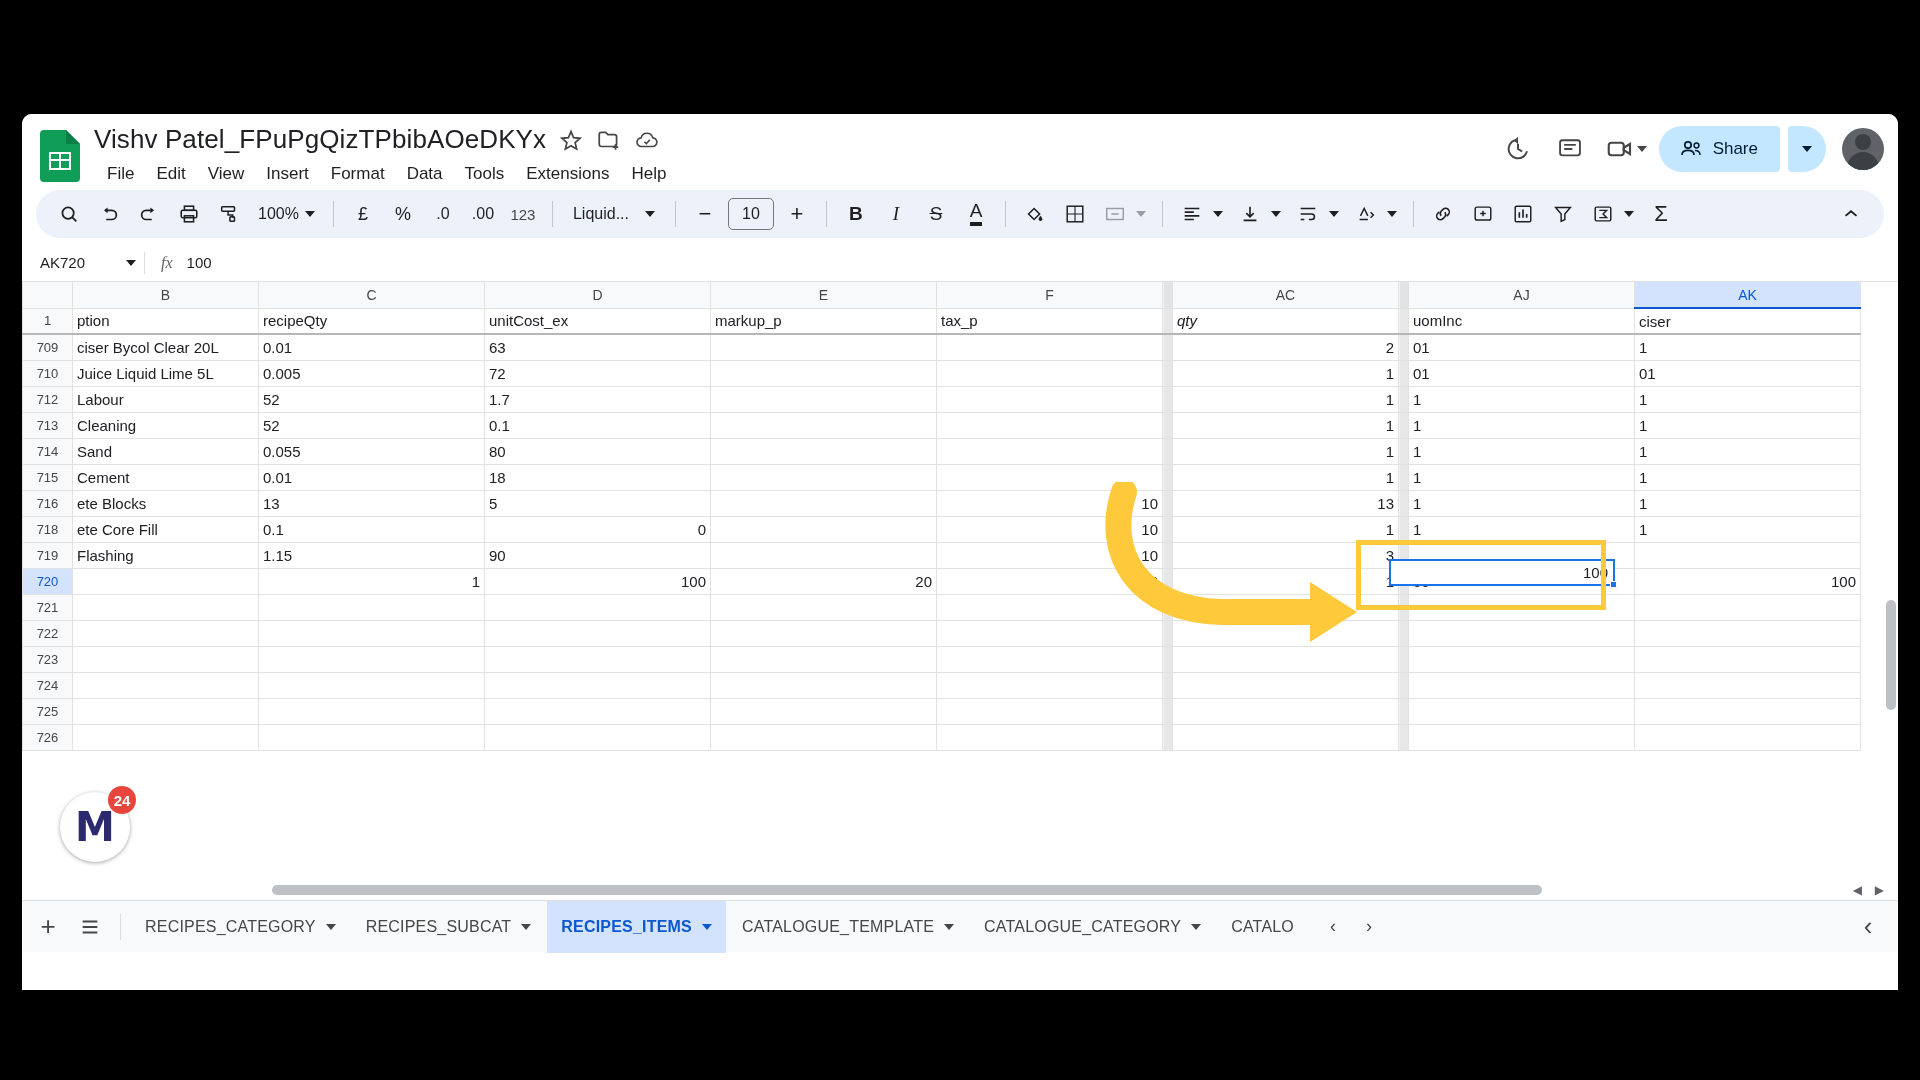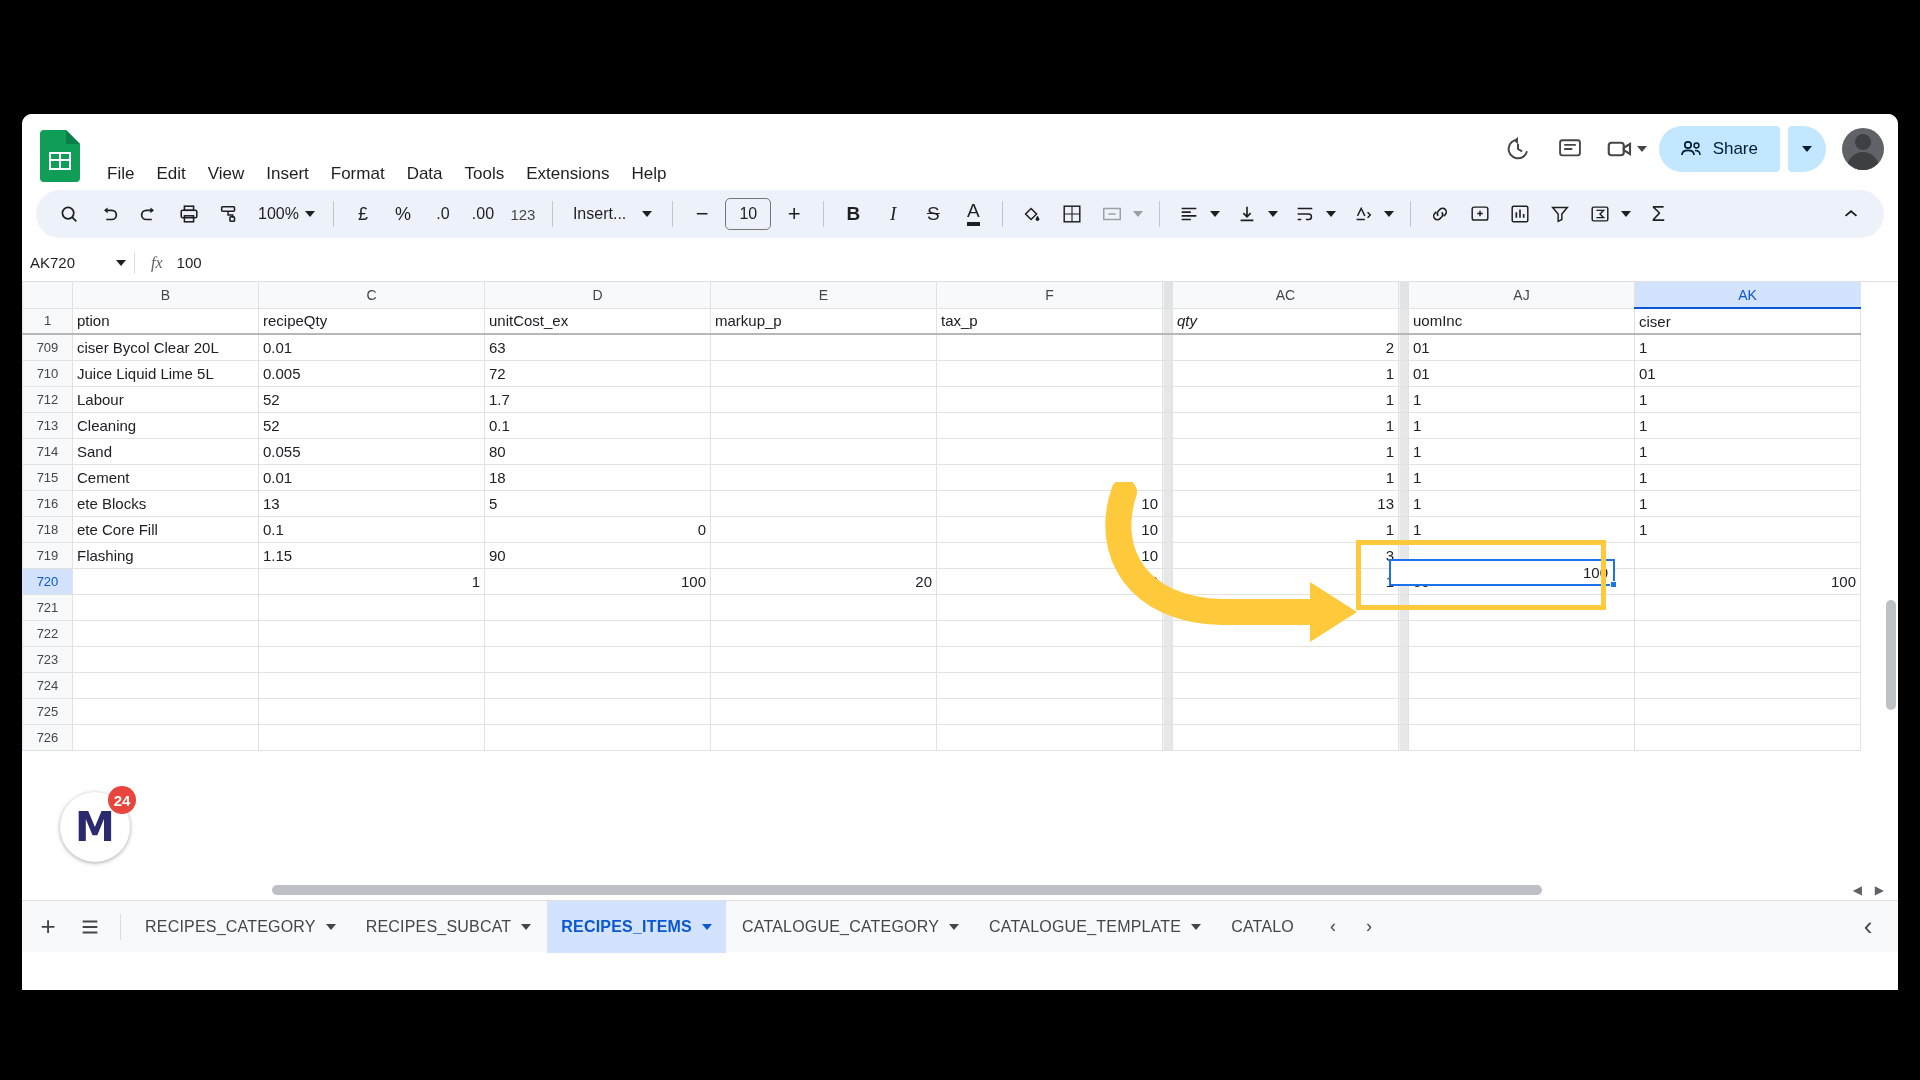--- a/index.html
+++ b/index.html
@@ -113,21 +113,21 @@
   .tb-b { font-weight:700; font-size:19px; }
   .tb-i { font-style:italic; font-size:19px; font-family:"Liberation Serif", serif; }
   .tb-s { font-size:19px; text-decoration: line-through; }
   .tb-a { font-size:19px; }
   .tb-a-underline { border-bottom: 4px solid #1f1f1f; line-height: .95; padding-bottom:1px;}
   .collapse-btn { position:absolute; right: 14px; }
 
   
   .formula-bar {
     height: 38px; display:flex; align-items:center; background:#fff;
-    border-bottom: 1px solid #e0e0e0; 
+    border-bottom: 1px solid #e0e0e0; padding-left: 10px;
   }
   .name-box {
     width: 112px; height: 28px; display:flex; align-items:center;
     justify-content: space-between; padding: 0 8px; font-size:15px; color:#1f1f1f;
   }
   .fx { color:#5f6368; font-size:16px; font-style:italic; font-family:"Liberation Serif",serif; padding: 0 14px 0 16px;}
   .fb-sep { width:1px; height:22px; background:#dadce0; }
   .formula-val { font-size:15px; color:#1f1f1f; }
 
   
@@ -237,20 +237,40 @@
           <path d="M4 0h22l14 14v34a4 4 0 0 1-4 4H4a4 4 0 0 1-4-4V4a4 4 0 0 1 4-4z" fill="#0F9D58"></path>
           <path d="M26 0l14 14H26z" fill="#0a7e46"></path>
           <rect x="9" y="22" width="22" height="18" fill="#fff"></rect>
           <rect x="11" y="24" width="8" height="5" fill="#0F9D58"></rect>
           <rect x="21" y="24" width="8" height="5" fill="#0F9D58"></rect>
           <rect x="11" y="31" width="8" height="7" fill="#0F9D58"></rect>
           <rect x="21" y="31" width="8" height="7" fill="#0F9D58"></rect>
         </svg>
       </div>
 
+      <div class="title-row">
+        <span class="doc-title">Vishv Patel_FPuPgQizTPbibAOeDKYx</span>
+        <span class="hicon">
+          <svg viewBox="0 0 24 24">
+              <path d="M12 17.3l-5.2 3 1.4-5.9-4.6-4 6-.5L12 4.2l2.4 5.7 6 .5-4.6 4 1.4 5.9z" fill="none" stroke="currentColor" stroke-width="1.6"></path>
+            </svg>
+        </span>
+        <span class="hicon">
+          <svg viewBox="0 0 24 24">
+              <path d="M3 7a2 2 0 0 1 2-2h4l2 2h6a2 2 0 0 1 2 2v7a2 2 0 0 1-2 2H5a2 2 0 0 1-2-2z" fill="none" stroke="currentColor" stroke-width="1.6"></path>
+              <path d="M18 16v5M15.5 18.5h5" stroke="currentColor" stroke-width="1.6" fill="none"></path>
+            </svg>
+        </span>
+        <span class="hicon">
+          <svg viewBox="0 0 24 24">
+              <path d="M7 18h10a4 4 0 0 0 .3-8A5.5 5.5 0 0 0 6.6 10 3.9 3.9 0 0 0 7 18z" fill="none" stroke="currentColor" stroke-width="1.5"></path>
+              <path d="M9.6 13.6l1.8 1.8 3.2-3.6" fill="none" stroke="currentColor" stroke-width="1.5"></path>
+            </svg>
+        </span>
+      </div>
 
       <div class="menu-row">
         <div class="menu-item">File</div>
         <div class="menu-item">Edit</div>
         <div class="menu-item">View</div>
         <div class="menu-item">Insert</div>
         <div class="menu-item">Format</div>
         <div class="menu-item">Data</div>
         <div class="menu-item">Tools</div>
         <div class="menu-item">Extensions</div>
@@ -336,21 +356,21 @@
           <span class="caret-d"></span>
         </div>
         <div class="tb-sep"></div>
         <div class="tb" style="font-size:18px;">£</div>
         <div class="tb" style="font-size:18px;">%</div>
         <div class="tb" style="font-size:16px;">.0</div>
         <div class="tb" style="font-size:16px;">.00</div>
         <div class="tb" style="font-size:15px;color:#444746;">123</div>
         <div class="tb-sep"></div>
         <div class="font-box">
-          <span>Insert...</span>
+          <span>Liquid...</span>
           <span class="caret-d"></span>
         </div>
         <div class="tb-sep"></div>
         <div class="size-box">
           <div class="tb" style="font-size:22px;">−</div>
           <div class="size-val">10</div>
           <div class="tb" style="font-size:22px;">+</div>
         </div>
         <div class="tb-sep"></div>
         <div class="tb tb-b">B</div>
@@ -741,25 +761,25 @@
       </div>
       <div class="sheet-tab">
         <span>RECIPES_SUBCAT</span>
         <span class="tcaret"></span>
       </div>
       <div class="sheet-tab active">
         <span>RECIPES_ITEMS</span>
         <span class="tcaret"></span>
       </div>
       <div class="sheet-tab">
+        <span>CATALOGUE_TEMPLATE</span>
+        <span class="tcaret"></span>
+      </div>
+      <div class="sheet-tab">
         <span>CATALOGUE_CATEGORY</span>
-        <span class="tcaret"></span>
-      </div>
-      <div class="sheet-tab">
-        <span>CATALOGUE_TEMPLATE</span>
         <span class="tcaret"></span>
       </div>
       <div class="sheet-tab">
         <span>CATALO</span>
       </div>
       <div class="tab-nav">
         <div>‹</div>
         <div>›</div>
       </div>
       <div class="sb-right">

